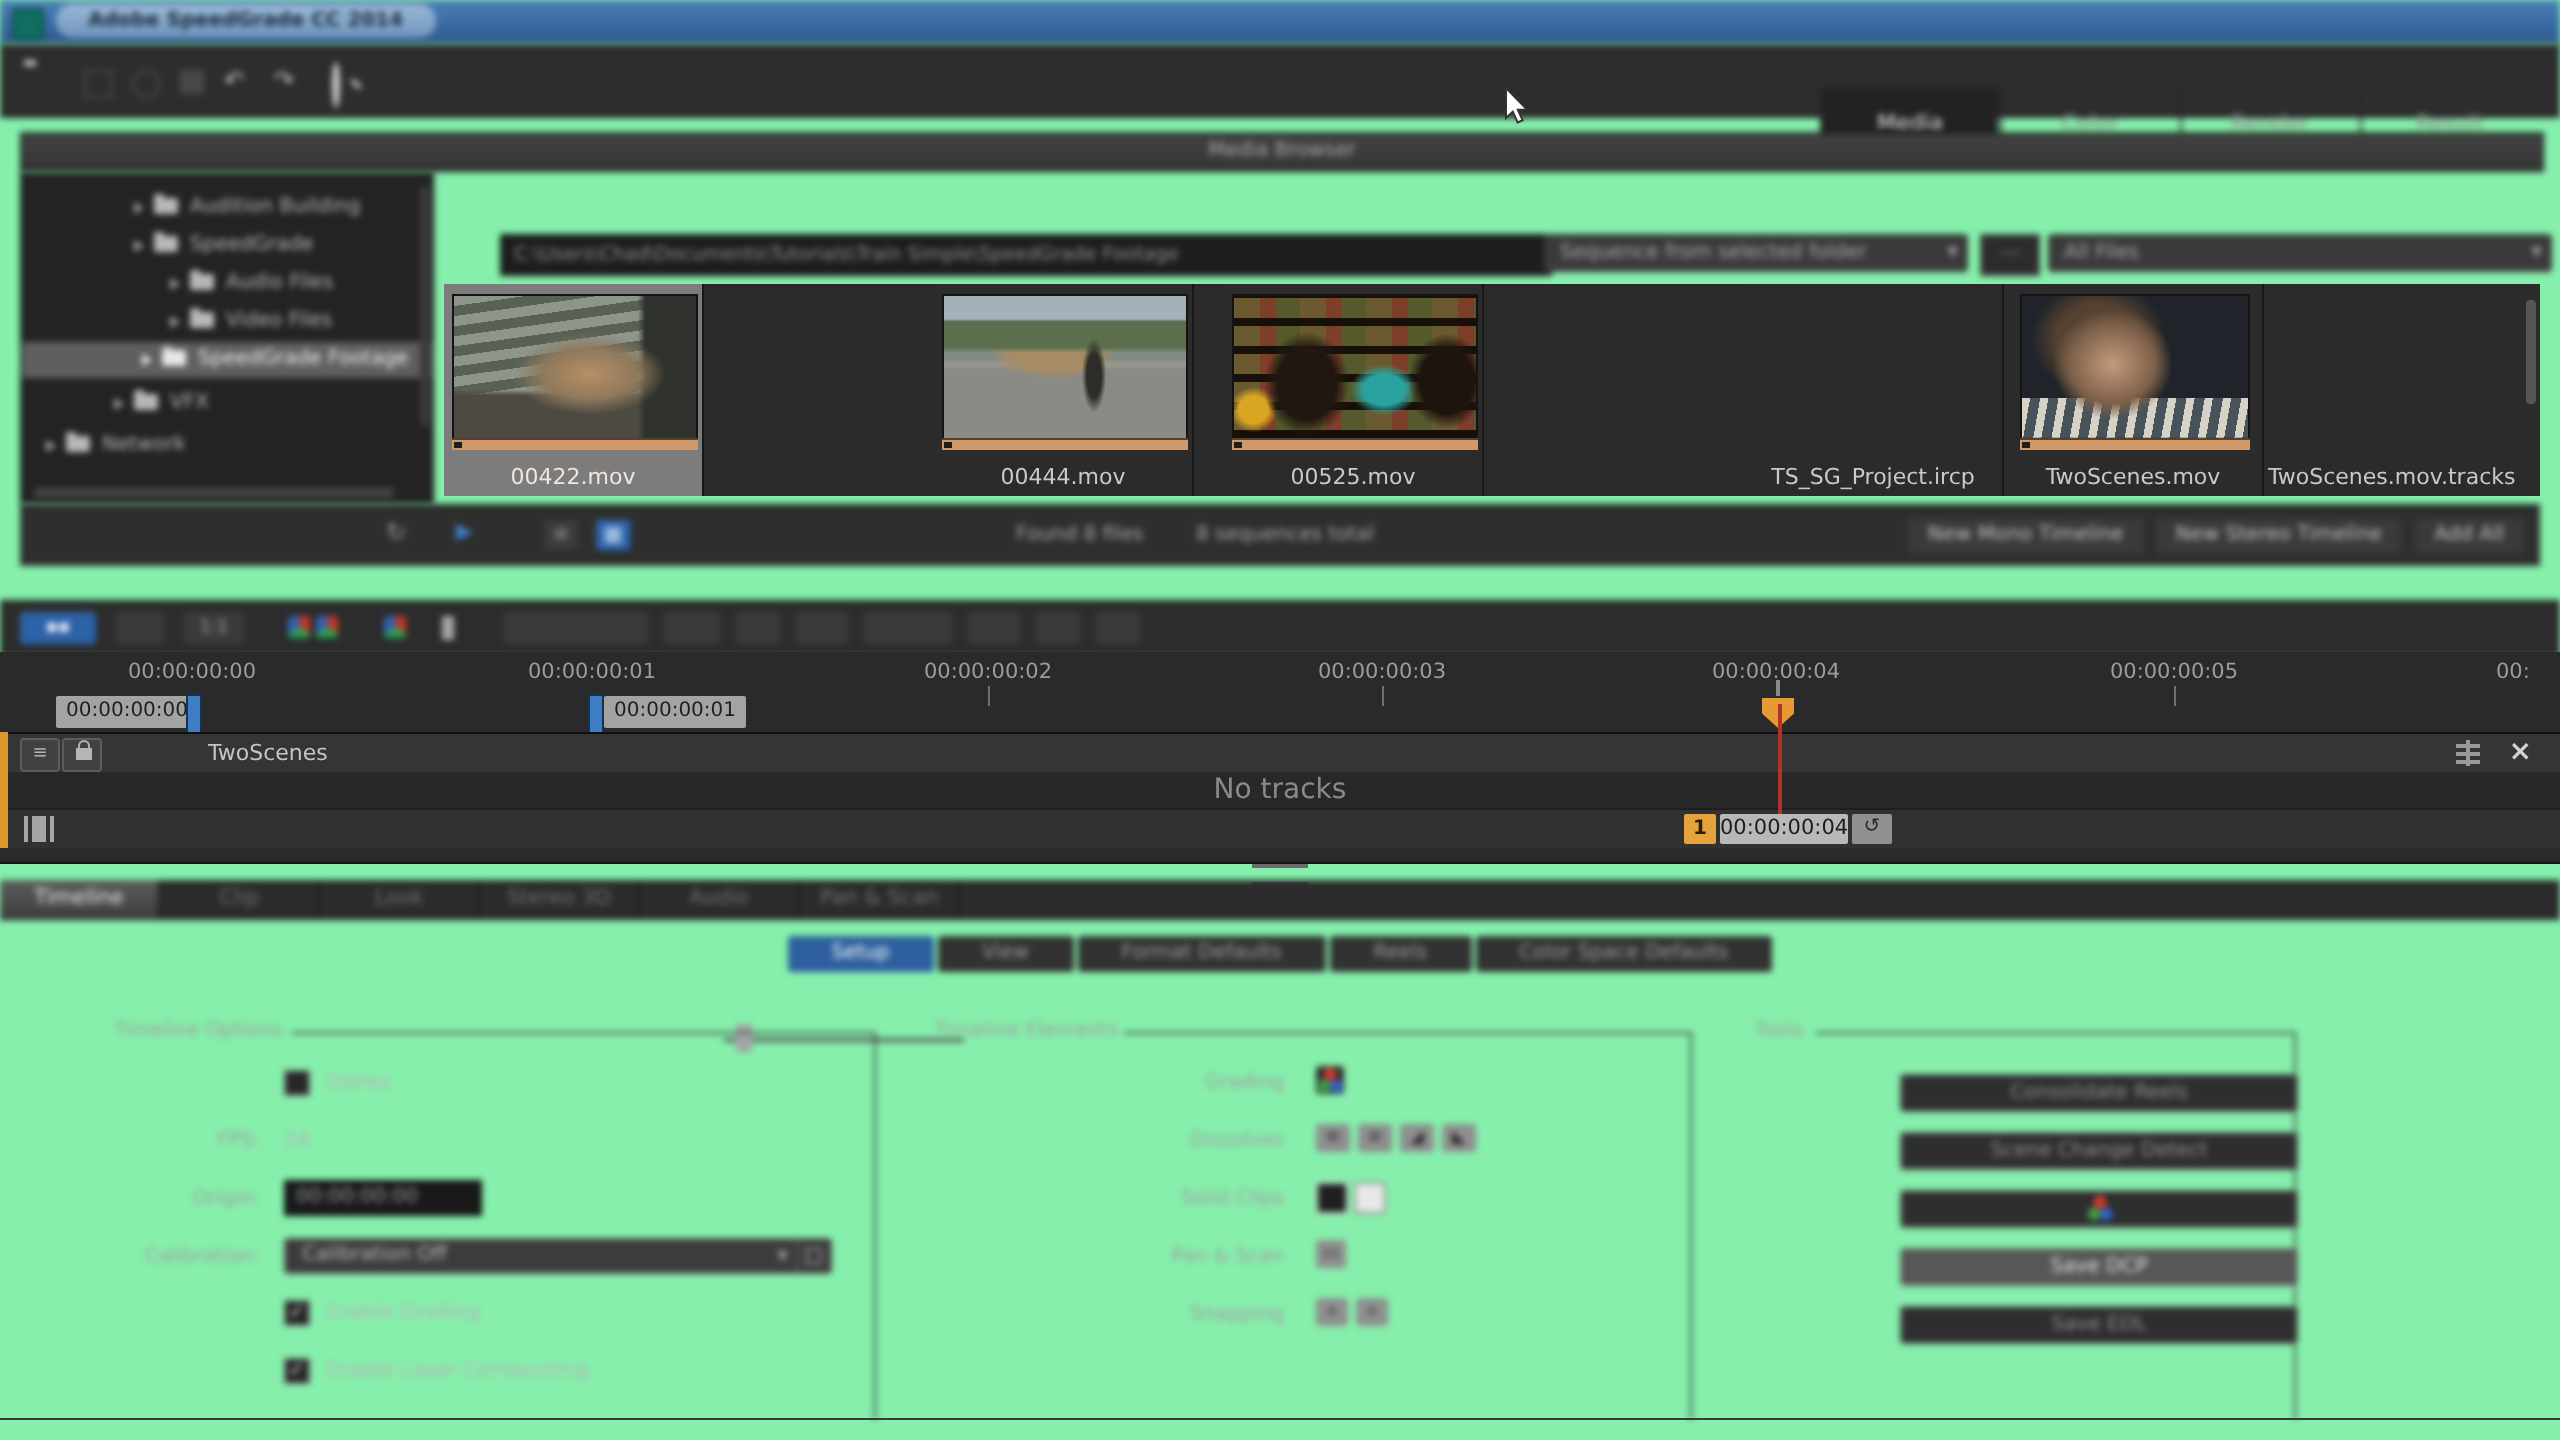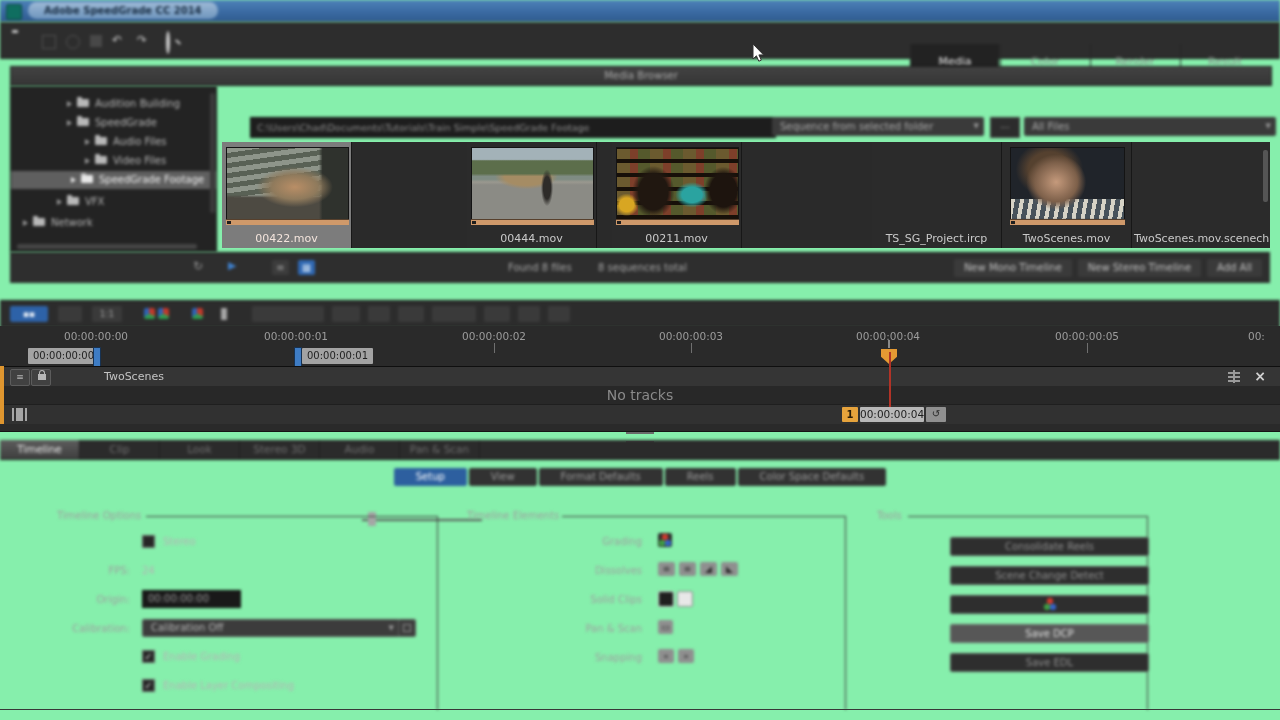--- a/index.html
+++ b/index.html
@@ -277,32 +277,32 @@
       <div class="fname">00422.mov</div>
       </div>
     <div class="cell" style="left:245px;">
       <div class="timg art-00444"></div>
       <div class="tbar"></div>
       <div class="fname">00444.mov</div>
       </div>
     <div class="cell" style="left:390px;">
       <div class="timg art-00448"></div>
       <div class="tbar"></div>
-      <div class="fname">00211.mov</div>
+      <div class="fname">00525.mov</div>
       </div>
     <div class="cell" style="left:780px;">
       <div class="timg art-twoscenes" style="left:8px;width:113px;"></div>
       <div class="tbar" style="left:8px;width:115px;"></div>
       <div class="fname">TwoScenes.mov</div>
       </div>
     <div class="cell" style="left:650px;">
       <div class="fname">TS_SG_Project.ircp</div>
       </div>
     <div class="cell" style="left:910px;width:138px;border-right:none;">
-      <div class="fname" style="text-align:left;padding-left:2px;">TwoScenes.mov.scenech</div>
+      <div class="fname" style="text-align:left;padding-left:2px;">TwoScenes.mov.tracks</div>
       </div>
     <div class="thumb-vsb"></div>
   </div>
 
   <div class="abs mb-footer blur">
     <span class="f-ic" style="left:183px;">↻</span>
     <span class="f-ic" style="left:218px;color:#3f7fca;font-size:11px;">▶</span>
     <span class="view-btn" style="left:262px;">≡</span>
     <span class="view-btn grid" style="left:288px;">▦</span>
     <div class="slider-track"></div>

